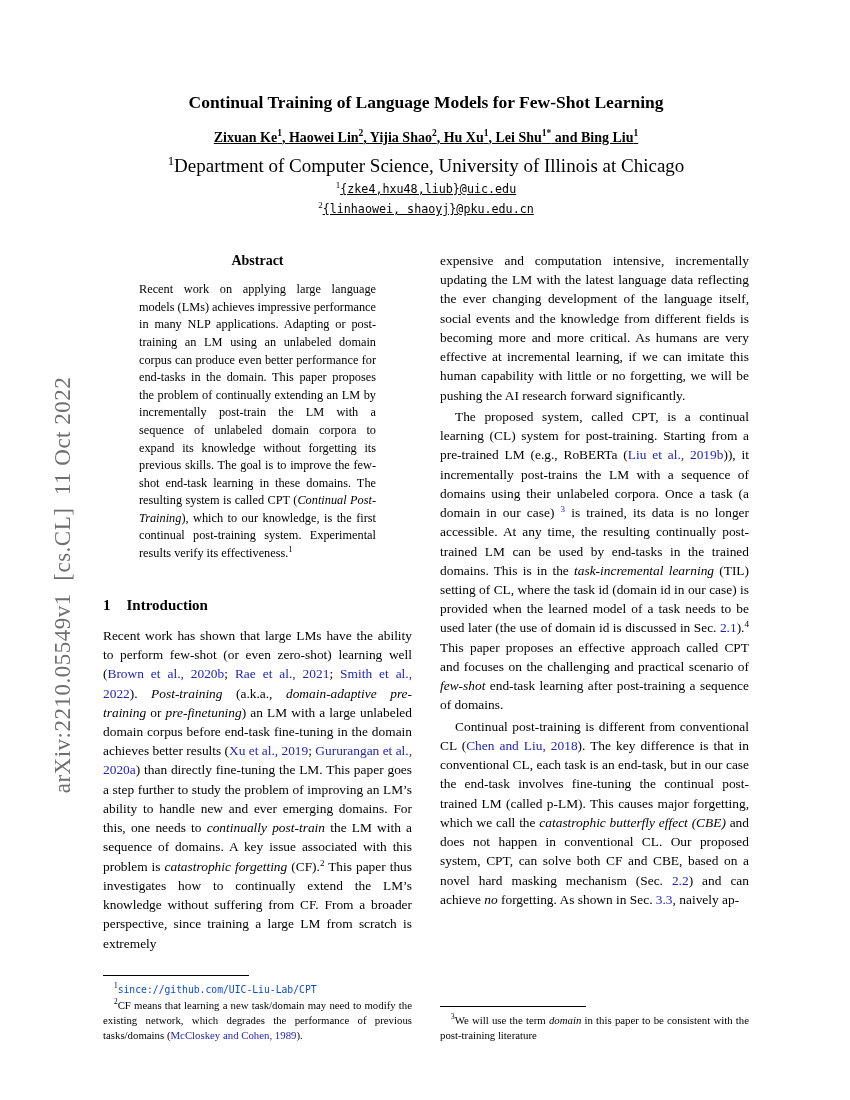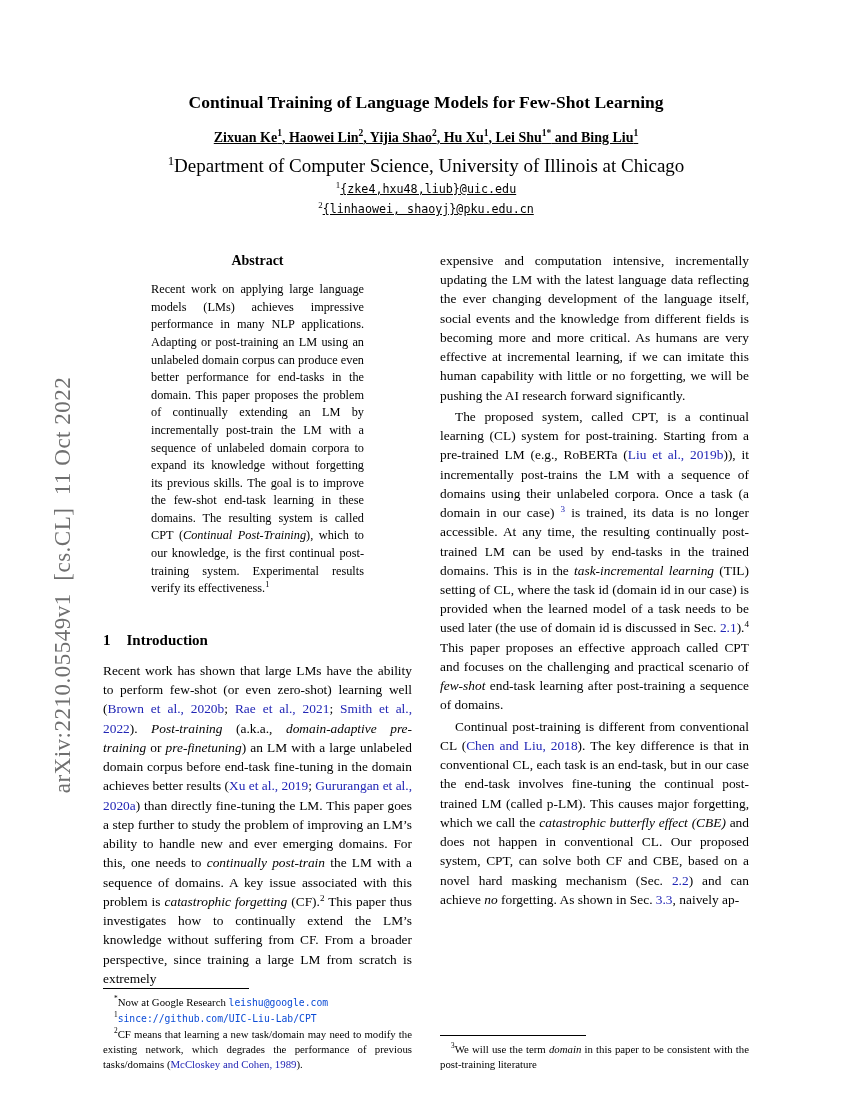--- a/index.html
+++ b/index.html
@@ -23,21 +23,21 @@
     color:var(--arxiv-gray);white-space:pre;
   }
   .content{position:absolute;left:103px;top:92px;width:646px;}
   .title{text-align:center;font-weight:bold;font-size:17.5px;line-height:1.2;}
   .authors{text-align:center;font-weight:bold;font-size:14px;margin-top:17px;text-decoration:underline;}
   .affil{text-align:center;font-size:19px;margin-top:3px;}
   .affil.first{margin-top:9px;}
   .email{text-align:center;font-size:13px;margin-top:4px;}
   .columns{display:flex;gap:28px;margin-top:34px;}
   .col{width:309px;min-height:793px;display:flex;flex-direction:column;box-sizing:border-box;}
-  .abstract-wrap{margin:0 48px;}
+  .abstract-wrap{margin:0 36px;}
   .abstract-heading{text-align:center;font-weight:bold;font-size:14px;margin:2px 0 12px 0;}
   .abstract-body{font-size:12.3px;line-height:1.43;text-align:justify;}
   .section-heading{font-size:15px;font-weight:bold;margin:22px 0 12px 0;}
   .section-heading .num{display:inline-block;margin-right:16px;}
   .para{font-size:13.4px;line-height:1.435;text-align:justify;margin:0;}
   .para.indent{text-indent:15px;margin-top:2px;}
   .footnotes{margin-top:auto;font-size:10.8px;line-height:1.38;}
   .fnrule{width:146px;border:none;border-top:1px solid #000;margin:0 0 6px 0;}
   .fn{text-align:justify;text-indent:11px;margin:0 0 1px 0;}
   
@@ -73,21 +73,20 @@
         </div>
 
         <div class="section-heading">
           <span class="num">1</span><span>Introduction</span>
         </div>
 
         <p class="para">Recent work has shown that large LMs have the ability to perform few-shot (or even zero-shot) learning well (<span class="seg-link">Brown et al., 2020b</span>; <span class="seg-link">Rae et al., 2021</span>; <span class="seg-link">Smith et al., 2022</span>). <span class="seg-i">Post-training</span> (a.k.a., <span class="seg-i">domain-adaptive pre-training</span> or <span class="seg-i">pre-finetuning</span>) an LM with a large unlabeled domain corpus before end-task fine-tuning in the domain achieves better results (<span class="seg-link">Xu et al., 2019</span>; <span class="seg-link">Gururangan et al., 2020a</span>) than directly fine-tuning the LM. This paper goes a step further to study the problem of improving an LM’s ability to handle new and ever emerging domains. For this, one needs to <span class="seg-i">continually post-train</span> the LM with a sequence of domains. A key issue associated with this problem is <span class="seg-i">catastrophic forgetting</span> (CF).<span class="seg-sup">2</span> This paper thus investigates how to continually extend the LM’s knowledge without suffering from CF. From a broader perspective, since training a large LM from scratch is extremely</p>
 
         <div class="footnotes">
           <hr class="fnrule">
-          <p class="fn"><span class="seg-sup">*</span>Now at Google Research <span class="seg-monolink">leishu@google.com</span></p>
           <p class="fn"><span class="seg-sup">1</span><span class="seg-monolink">since://github.com/UIC-Liu-Lab/CPT</span></p>
           <p class="fn"><span class="seg-sup">2</span>CF means that learning a new task/domain may need to modify the existing network, which degrades the performance of previous tasks/domains (<span class="seg-link">McCloskey and Cohen, 1989</span>).</p>
         </div>
       </div>
 
       <div class="col">
         <p class="para">expensive and computation intensive, incrementally updating the LM with the latest language data reflecting the ever changing development of the language itself, social events and the knowledge from different fields is becoming more and more critical. As humans are very effective at incremental learning, if we can imitate this human capability with little or no forgetting, we will be pushing the AI research forward significantly.</p>
         <p class="para indent">The proposed system, called CPT, is a continual learning (CL) system for post-training. Starting from a pre-trained LM (e.g., RoBERTa (<span class="seg-link">Liu et al., 2019b</span>)), it incrementally post-trains the LM with a sequence of domains using their unlabeled corpora. Once a task (a domain in our case) <span class="seg-suplink">3</span> is trained, its data is no longer accessible. At any time, the resulting continually post-trained LM can be used by end-tasks in the trained domains. This is in the <span class="seg-i">task-incremental learning</span> (TIL) setting of CL, where the task id (domain id in our case) is provided when the learned model of a task needs to be used later (the use of domain id is discussed in Sec. <span class="seg-link">2.1</span>).<span class="seg-sup">4</span> This paper proposes an effective approach called CPT and focuses on the challenging and practical scenario of <span class="seg-i">few-shot</span> end-task learning after post-training a sequence of domains.</p>
         <p class="para indent">Continual post-training is different from conventional CL (<span class="seg-link">Chen and Liu, 2018</span>). The key difference is that in conventional CL, each task is an end-task, but in our case the end-task involves fine-tuning the continual post-trained LM (called p-LM). This causes major forgetting, which we call the <span class="seg-i">catastrophic butterfly effect (CBE)</span> and does not happen in conventional CL. Our proposed system, CPT, can solve both CF and CBE, based on a novel hard masking mechanism (Sec. <span class="seg-link">2.2</span>) and can achieve <span class="seg-i">no</span> forgetting. As shown in Sec. <span class="seg-link">3.3</span>, naively ap-</p>
 

